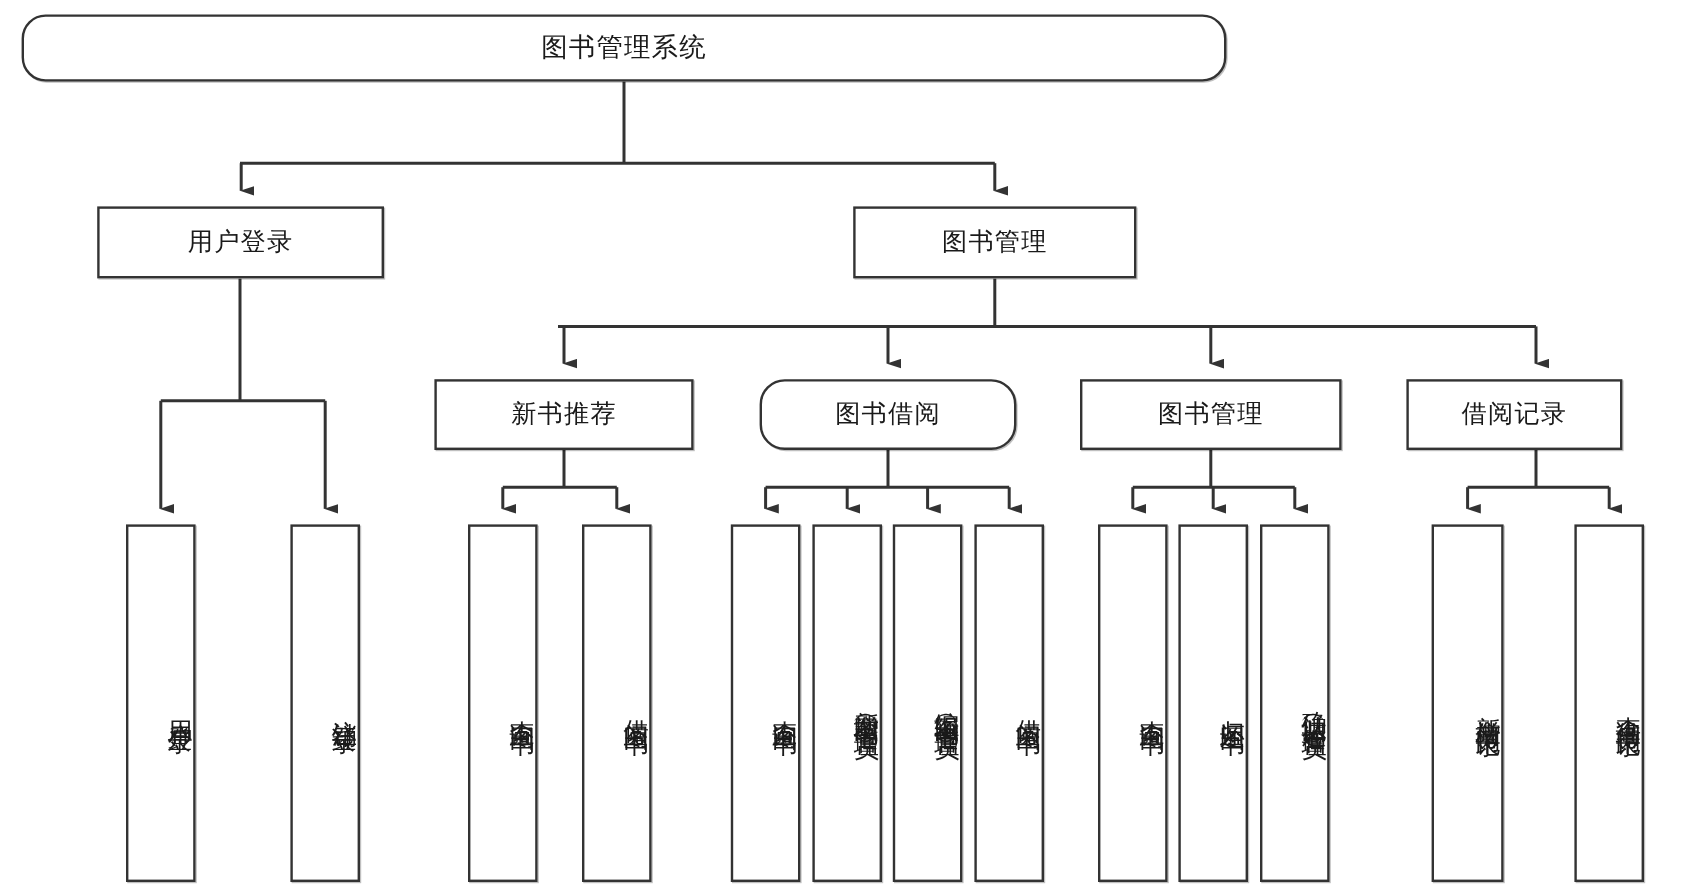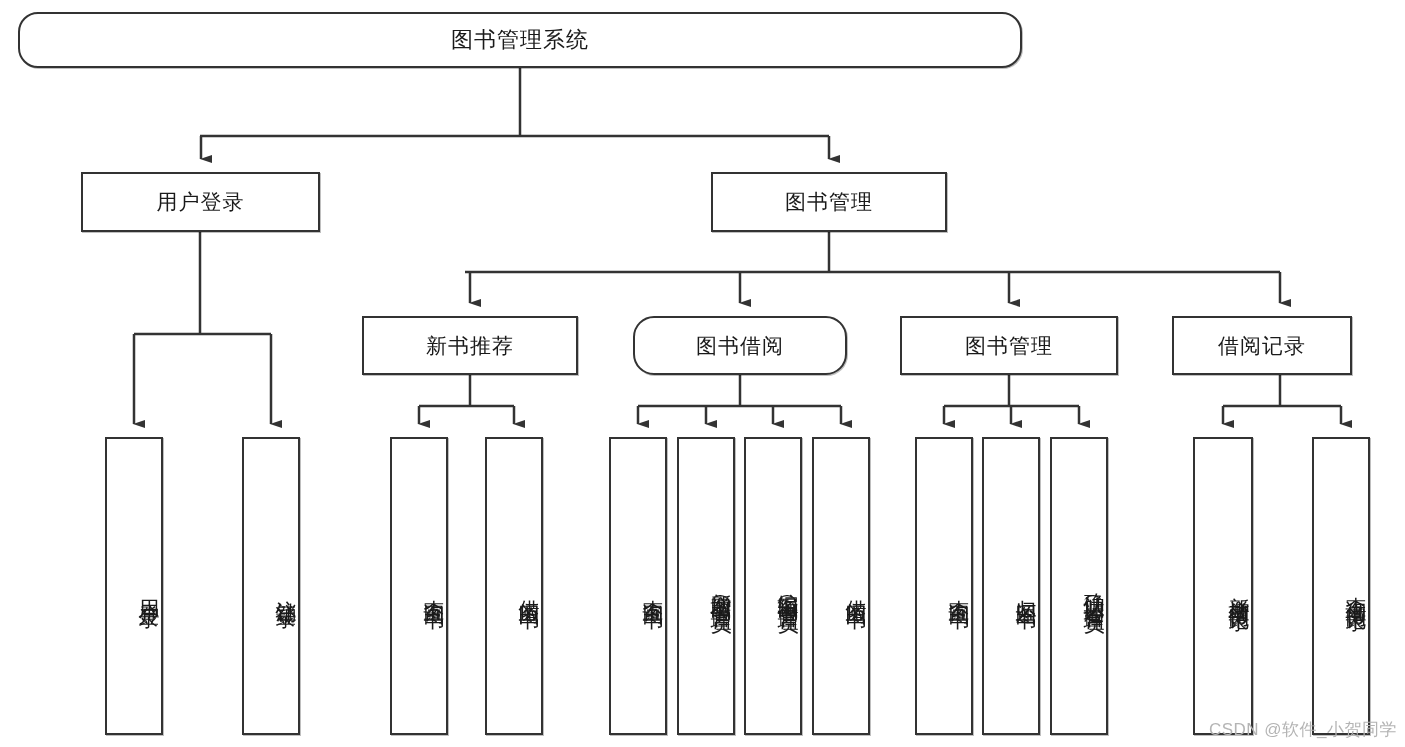--- a/index.html
+++ b/index.html
@@ -169,15 +169,14 @@
         <span>确认归还（管理员）</span>
       </div>
       <div class="node vertical" style="left: 1193px; top: 437px; width: 60px; height: 298px;">
         <span>新增借阅记录</span>
       </div>
       <div class="node vertical" style="left: 1312px; top: 437px; width: 58px; height: 298px;">
         <span>查询借阅记录</span>
       </div>
     </div>
 
-  <div class="watermark">CSDN @软件_小贺同学</div>
 
 </div>
 
 </body></html>

